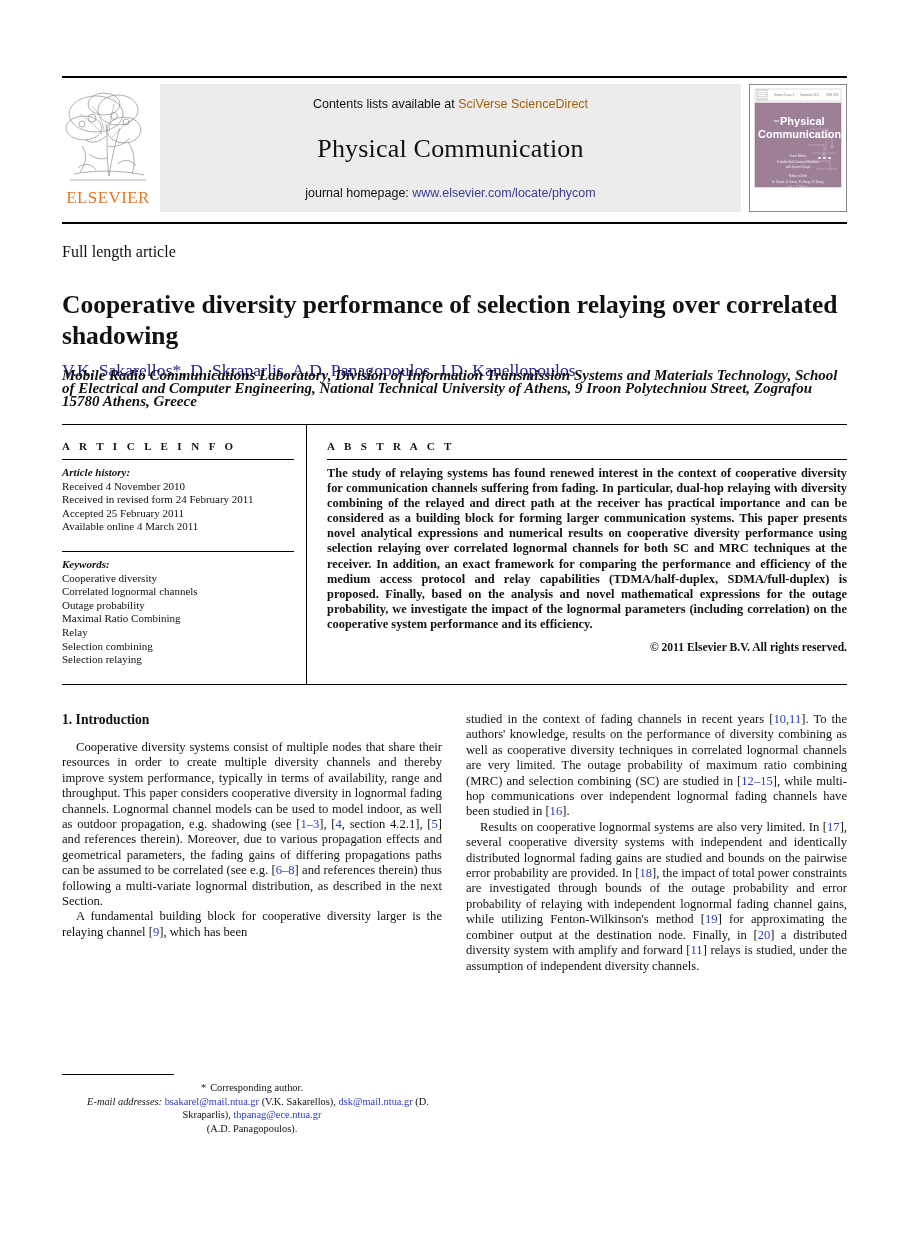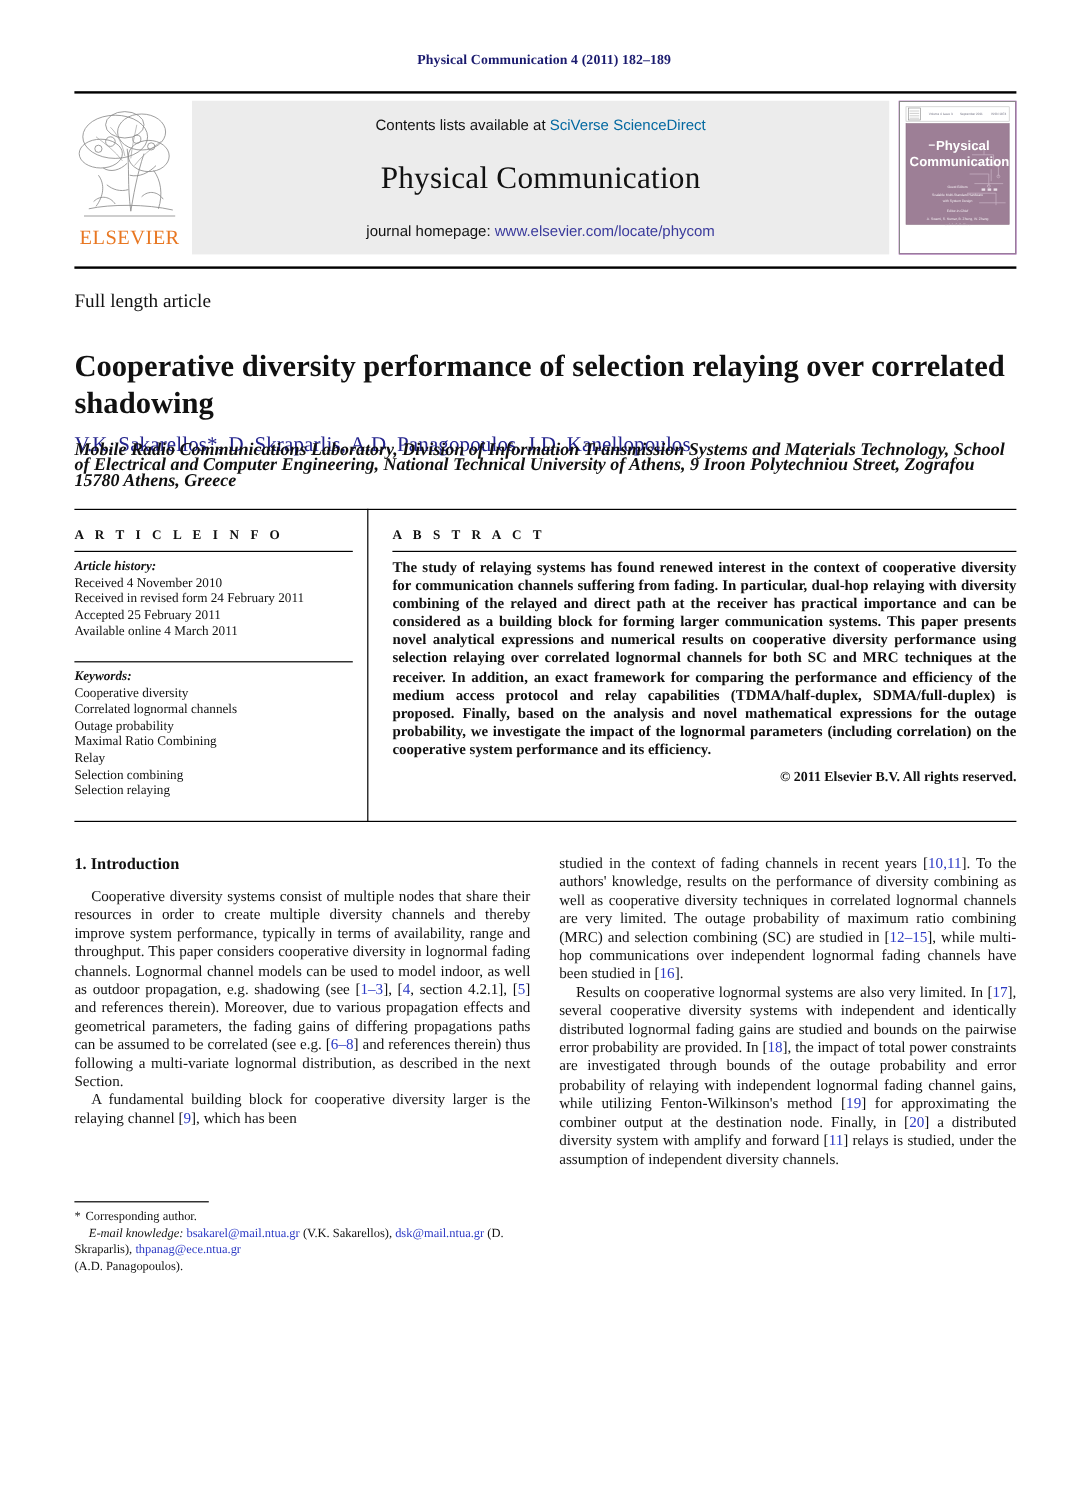--- a/index.html
+++ b/index.html
@@ -85,41 +85,41 @@
     justify-content: space-between;
     align-items: center;
     padding: 13px 0 12px 0;
     box-sizing: border-box;
   }
   .mast-contents {
     font-family: "Liberation Sans", sans-serif;
     font-size: 12.5px;
     color: #111;
   }
-  .mast-contents .link { color: #0369a1; }
+  .mast-contents .link { color: #a16207; }
   .mast-journal {
     font-family: "Liberation Serif", serif;
     font-size: 26px;
     color: #111;
     letter-spacing: 0.2px;
   }
   .mast-homepage {
     font-family: "Liberation Sans", sans-serif;
     font-size: 12.5px;
     color: #111;
   }
   .mast-homepage .link { color: #3a3a9c; }
 
   .cover-thumb {
     flex: 0 0 98px;
     width: 98px;
     height: 128px;
     border: 1px solid #888;
     box-sizing: border-box;
-    background: #d946ef;
+    background: #ef4444;
     position: relative;
     overflow: hidden;
   }
 
   
   .article-type {
     position: absolute;
     left: 62px; top: 243px;
     font-family: "Liberation Serif", serif;
     font-size: 16px;
@@ -255,22 +255,23 @@
     margin: 0;
     text-indent: 14px;
   }
   .para + .para { margin-top: 0; }
   .para.noindent { text-indent: 0; }
   .ref { color: #2b39c4; }
 
   
   .footnote {
     position: absolute;
-    left: 62px; top: 1001px;
+    left: 62px; top: 1074px;
     width: 380px;
+    text-align: center;
   }
   .fn-rule {
     width: 112px;
     border-top: 1.1px solid #000;
     margin-bottom: 6px;
   }
   .fn-text {
     font-family: "Liberation Serif", serif;
     font-size: 10.4px;
     line-height: 13.6px;
@@ -289,21 +290,20 @@
     color: #111;
     font-weight: bold;
   }
   .doi { color: #22228c; }
 </style>
 </head>
 <body>
 
 <div class="page">
 
-  <div class="running-head">Physical Communication 4 (2011) 182–189</div>
 
   <div class="masthead">
     <div class="mast-rule-top"></div>
     <div class="mast-body">
 
       <div class="elsevier-logo">
         <svg class="els-tree" width="92" height="112" viewBox="0 0 92 112">
           <g stroke="#8c8c8c" stroke-width="0.7" fill="none">
             <ellipse cx="34" cy="30" rx="27" ry="18"></ellipse>
             <ellipse cx="56" cy="26" rx="20" ry="15"></ellipse>
@@ -449,21 +449,21 @@
 
   <div class="body-right">
     <p class="para noindent"><span>studied in the context of fading channels in recent years [</span><span class="ref">10,11</span><span>]. To the authors' knowledge, results on the performance of diversity combining as well as cooperative diversity techniques in correlated lognormal channels are very limited. The outage probability of maximum ratio combining (MRC) and selection combining (SC) are studied in [</span><span class="ref">12–15</span><span>], while multi-hop communications over independent lognormal fading channels have been studied in [</span><span class="ref">16</span><span>].</span></p>
     <p class="para"><span>Results on cooperative lognormal systems are also very limited. In [</span><span class="ref">17</span><span>], several cooperative diversity systems with independent and identically distributed lognormal fading gains are studied and bounds on the pairwise error probability are provided. In [</span><span class="ref">18</span><span>], the impact of total power constraints are investigated through bounds of the outage probability and error probability of relaying with independent lognormal fading channel gains, while utilizing Fenton-Wilkinson's method [</span><span class="ref">19</span><span>] for approximating the combiner output at the destination node. Finally, in [</span><span class="ref">20</span><span>] a distributed diversity system with amplify and forward [</span><span class="ref">11</span><span>] relays is studied, under the assumption of independent diversity channels.</span></p>
   </div>
 
   <div class="footnote">
     <div class="fn-rule"></div>
     <div class="fn-text">
       <span class="fn-star">*</span><span>Corresponding author.</span><br>
-      <span style="display:inline-block;width:12px"></span><span class="fn-italic">E-mail knowledge:</span>
+      <span style="display:inline-block;width:12px"></span><span class="fn-italic">E-mail addresses:</span>
       <span class="mail">bsakarel@mail.ntua.gr</span>
       <span>(V.K. Sakarellos),</span>
       <span class="mail">dsk@mail.ntua.gr</span>
       <span>(D. Skraparlis),</span>
       <span class="mail">thpanag@ece.ntua.gr</span><br>
       <span>(A.D. Panagopoulos).</span>
     </div>
   </div>
 
 

